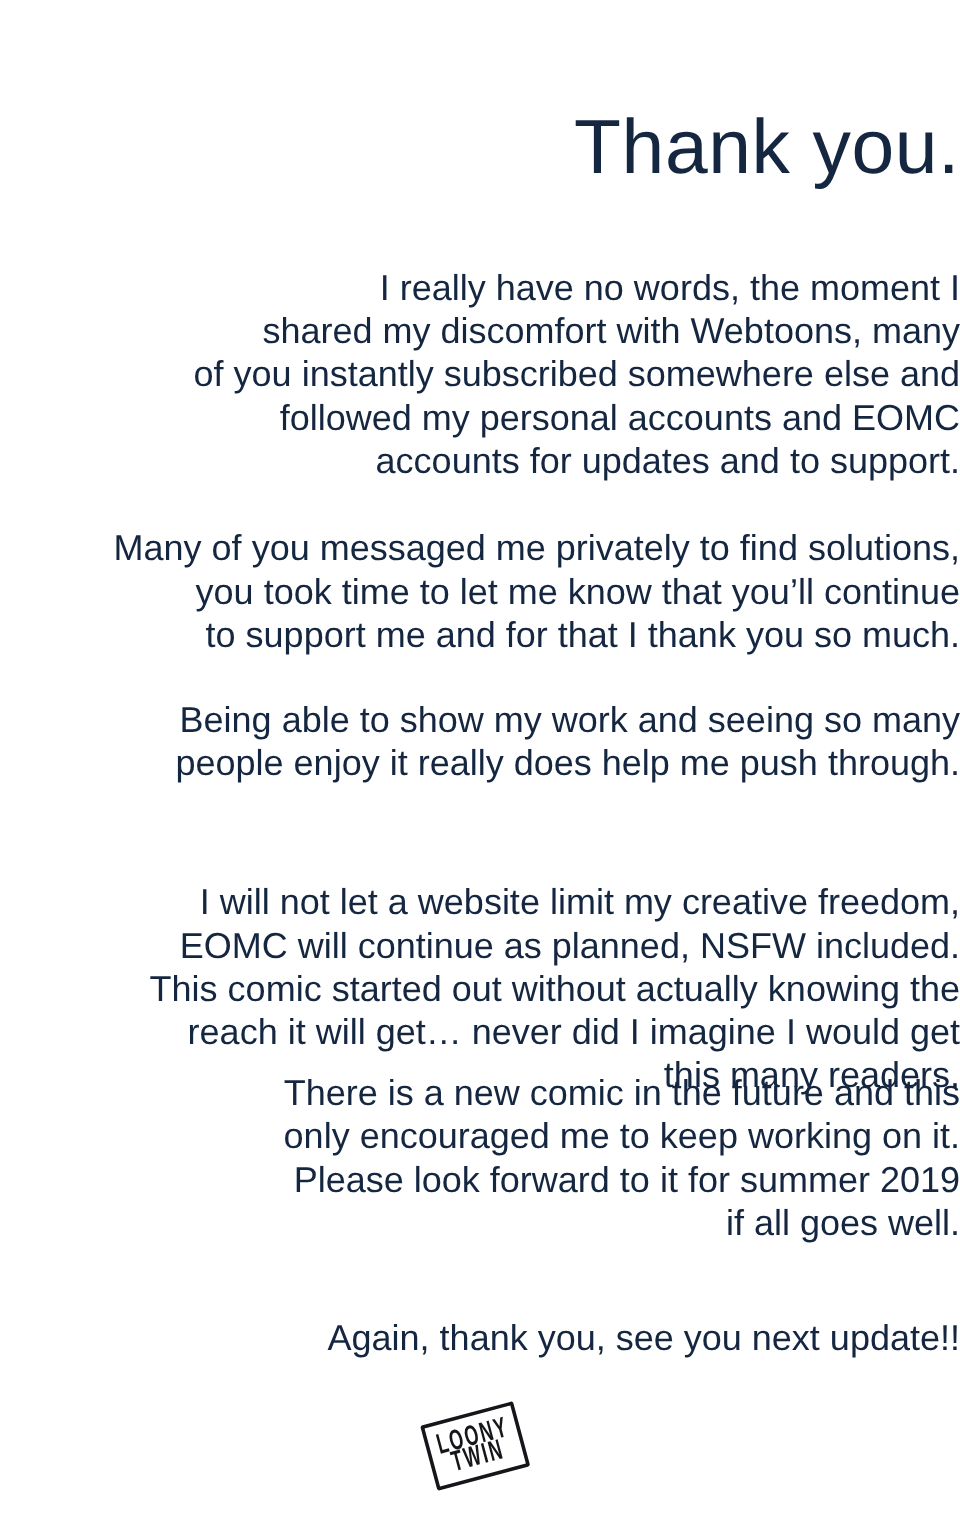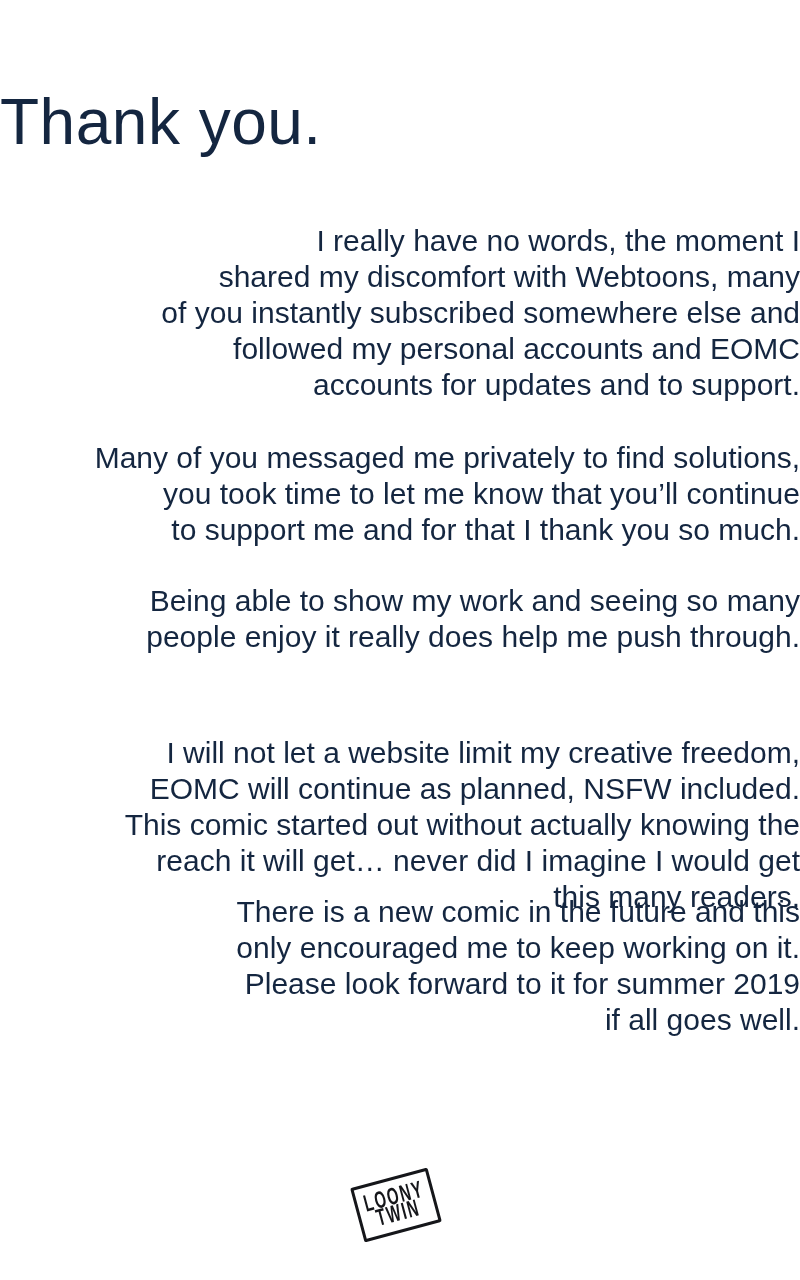--- a/index.html
+++ b/index.html
@@ -15,21 +15,21 @@
     font-family: "Liberation Sans", sans-serif;
     color: #142640;
     overflow: hidden;
   }
   .title {
     position: absolute;
     top: 84px;
     left: 0;
     right: 0;
     margin: 0;
-    text-align: left;
+    text-align: right;
     font-size: 64px;
     line-height: 76px;
     font-weight: 400;
     letter-spacing: 0.5px;
   }
   .para {
     position: absolute;
     left: 0;
     right: 0;
     margin: 0;
@@ -96,19 +96,20 @@
 EOMC will continue as planned, NSFW included.
 This comic started out without actually knowing the
 reach it will get… never did I imagine I would get
 this many readers.</p>
 
   <p class="para para-5">There is a new comic in the future and this
 only encouraged me to keep working on it.
 Please look forward to it for summer 2019
 if all goes well.</p>
 
+  <p class="para para-6">Again, thank you, see you next update!!</p>
 
   <div class="stamp">
     <span class="stamp-line">LOONY</span>
     <span class="stamp-line">TWIN</span>
   </div>
 
 </div>
 
 </body></html>

